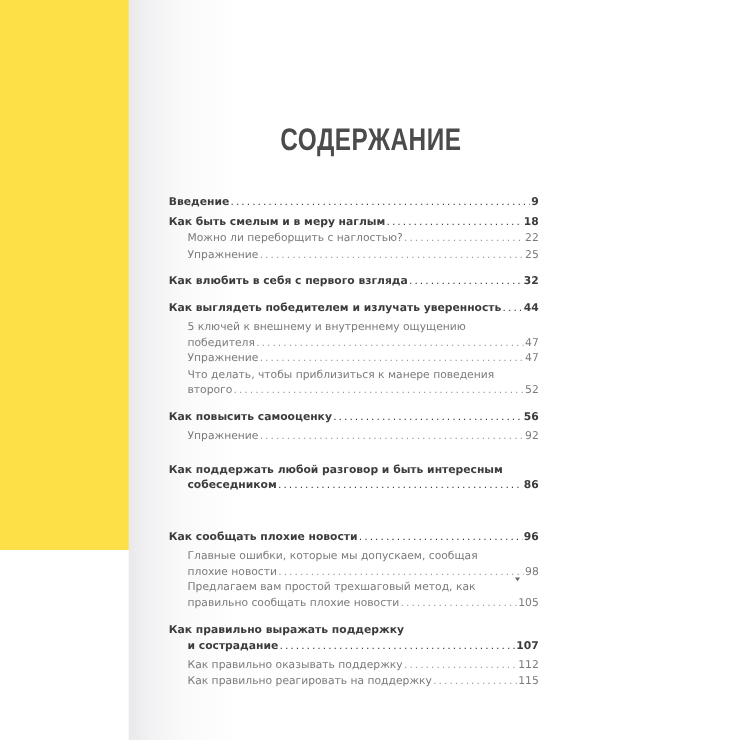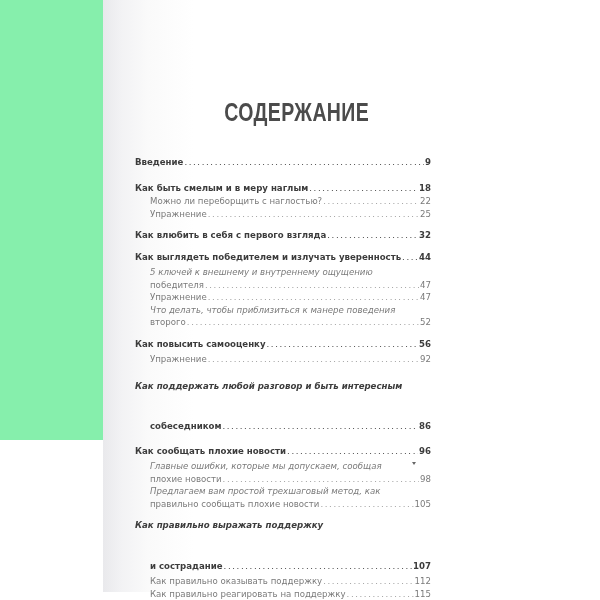--- a/index.html
+++ b/index.html
@@ -7,21 +7,21 @@
     padding: 0;
     width: 600px;
     height: 600px;
     overflow: hidden;
     background: #ffffff;
   }
   .scene {
     position: relative;
     width: 600px;
     height: 440px;
-    background: #86efac;
+    background: #fde047;
   }
   .page {
     position: absolute;
     left: 103px;
     top: 0;
     width: 497px;
     height: 592px;
     background: linear-gradient(to right, #e9e9ec 0px, #f2f2f4 18px, #fafafa 45px, #ffffff 90px, #ffffff 100%);
   }
   .title {
@@ -48,21 +48,20 @@
   .entry {
     display: flex;
     align-items: baseline;
     white-space: nowrap;
     line-height: 12.5px;
   }
   .main {
     font-size: 8.6px;
     font-weight: bold;
     color: #3c3c3c;
-    margin-top: 28px;
   }
   .main.first-in-group { margin-top: 9px; justify-content: space-between; }
   .group:first-child .main.first-in-group { margin-top: 0; }
   .sub {
     font-size: 8.6px;
     color: #7a7a7a;
     padding-left: 15px;
   }
   .cont {
     padding-left: 15px;
@@ -77,21 +76,20 @@
     font-weight: normal;
   }
   .dots::before {
     content: "....................................................................................................................................................................";
   }
   .sub .dots { color: #9a9a9a; }
   .page-num { flex: 0 0 auto; text-align: right; }
   .wrap-line {
     line-height: 12.5px;
     white-space: nowrap;
-    font-style: italic;
   }
   .group { margin-bottom: 0; }
   .mark {
     position: absolute;
     left: 412px;
     top: 462px;
     width: 0; height: 0;
     border-left: 2px solid transparent;
     border-right: 2px solid transparent;
     border-top: 3px solid #666;
@@ -109,21 +107,21 @@
 
     <div class="group">
       <div class="entry main first-in-group">
         <span class="label">Введение</span>
         <span class="dots"></span>
         <span class="page-num">9</span>
       </div>
     </div>
 
     <div class="group">
-      <div class="entry main first-in-group" style="margin-top:13px">
+      <div class="entry main first-in-group" style="margin-top:3px">
         <span class="label">Как быть смелым и в меру наглым</span>
         <span class="dots"></span>
         <span class="page-num">18</span>
       </div>
       <div class="entry sub" style="margin-top:1px">
         <span class="label">Можно ли переборщить с наглостью?</span>
         <span class="dots"></span>
         <span class="page-num">22</span>
       </div>
       <div class="entry sub">
@@ -184,21 +182,21 @@
     <div class="group">
       <div class="main wrap-line" style="margin-top:14px">Как поддержать любой разговор и быть интересным</div>
       <div class="entry main cont">
         <span class="label">собеседником</span>
         <span class="dots"></span>
         <span class="page-num">86</span>
       </div>
     </div>
 
     <div class="group">
-      <div class="entry main first-in-group" style="margin-top:12px">
+      <div class="entry main first-in-group" style="margin-top:29px">
         <span class="label">Как сообщать плохие новости</span>
         <span class="dots"></span>
         <span class="page-num">96</span>
       </div>
       <div class="sub wrap-line" style="margin-top:3px">Главные ошибки, которые мы допускаем, сообщая</div>
       <div class="entry sub">
         <span class="label">плохие новости</span>
         <span class="dots"></span>
         <span class="page-num">98</span>
       </div>

